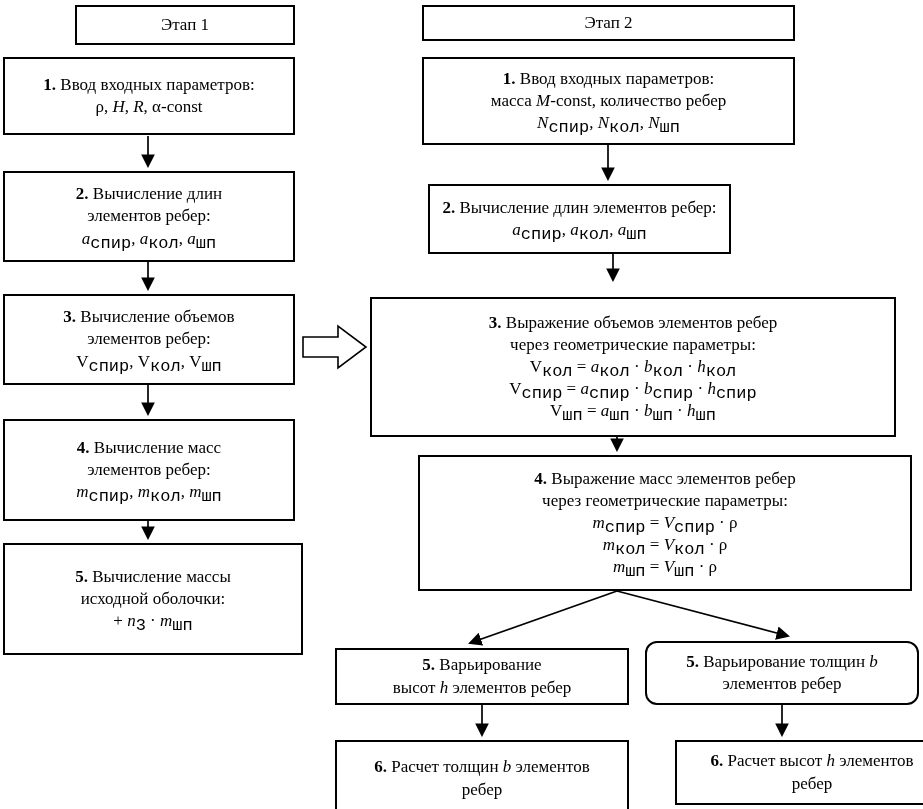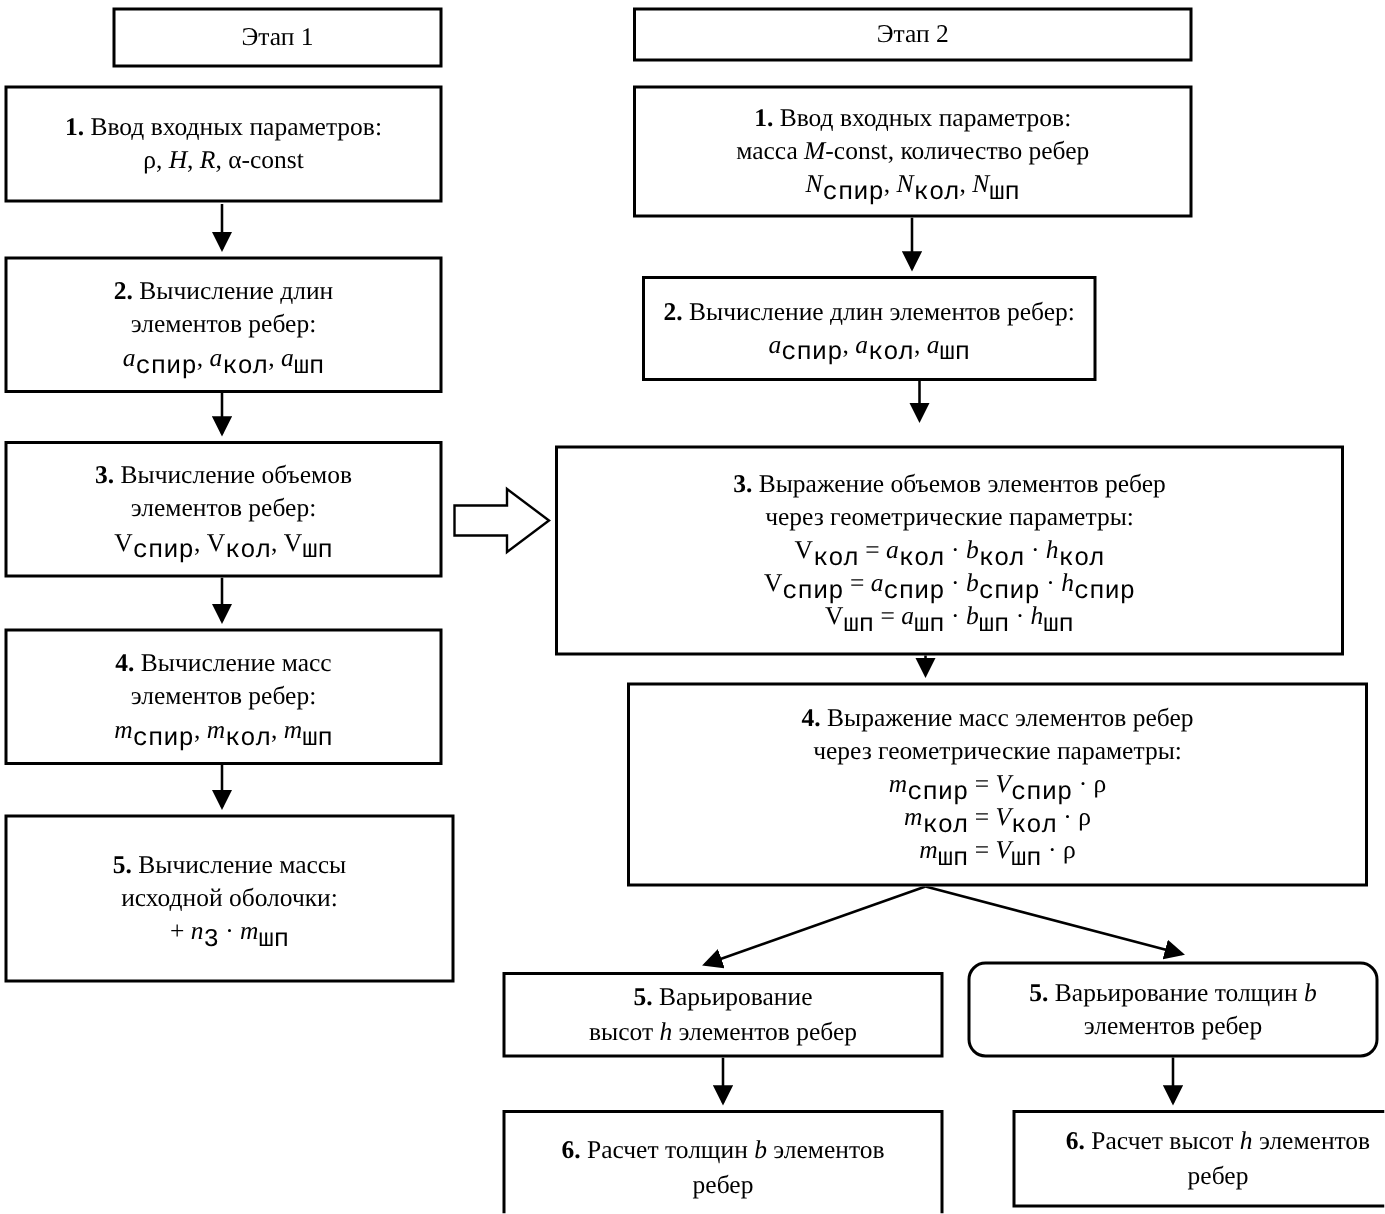--- a/index.html
+++ b/index.html
@@ -33,21 +33,21 @@
     padding: 3px 6px;
   }
   .box sub { font-size: 17px; line-height: 0; font-family: Liberation Mono, monospace; }
   .title-box { font-size: 17px; justify-content: center; }
   .line { white-space: nowrap; }
   
   .s1-title { left: 75px;  top: 5px;   width: 220px; height: 40px; }
   .s1-b1    { left: 3px;   top: 57px;  width: 292px; height: 78px; }
   .s1-b2    { left: 3px;   top: 171px; width: 292px; height: 91px; align-items: center; }
   .s1-b3    { left: 3px;   top: 294px; width: 292px; height: 91px; }
-  .s1-b4    { left: 3px;   top: 419px; width: 292px; height: 91px; }
+  .s1-b4    { left: 3px;   top: 419px; width: 292px; height: 102px; }
   .s1-b5    { left: 3px;   top: 543px; width: 300px; height: 112px; }
   
   .s2-title { left: 422px; top: 5px;   width: 373px; height: 36px; }
   .s2-b1    { left: 422px; top: 57px;  width: 373px; height: 88px; }
   .s2-b2    { left: 428px; top: 184px; width: 303px; height: 70px; }
   .s2-b3    { left: 370px; top: 285px; width: 526px; height: 140px; margin-top: 12px; }
   .s2-b4    { left: 370px; top: 455px; width: 494px; height: 136px; margin-left: 48px; }
   .s2-b5l   { left: 335px; top: 648px; width: 294px; height: 57px; }
   .s2-b5r   { left: 645px; top: 641px; width: 274px; height: 64px; border-radius: 12px; }
   .s2-b6l   { left: 335px; top: 740px; width: 294px; height: 77px; }

